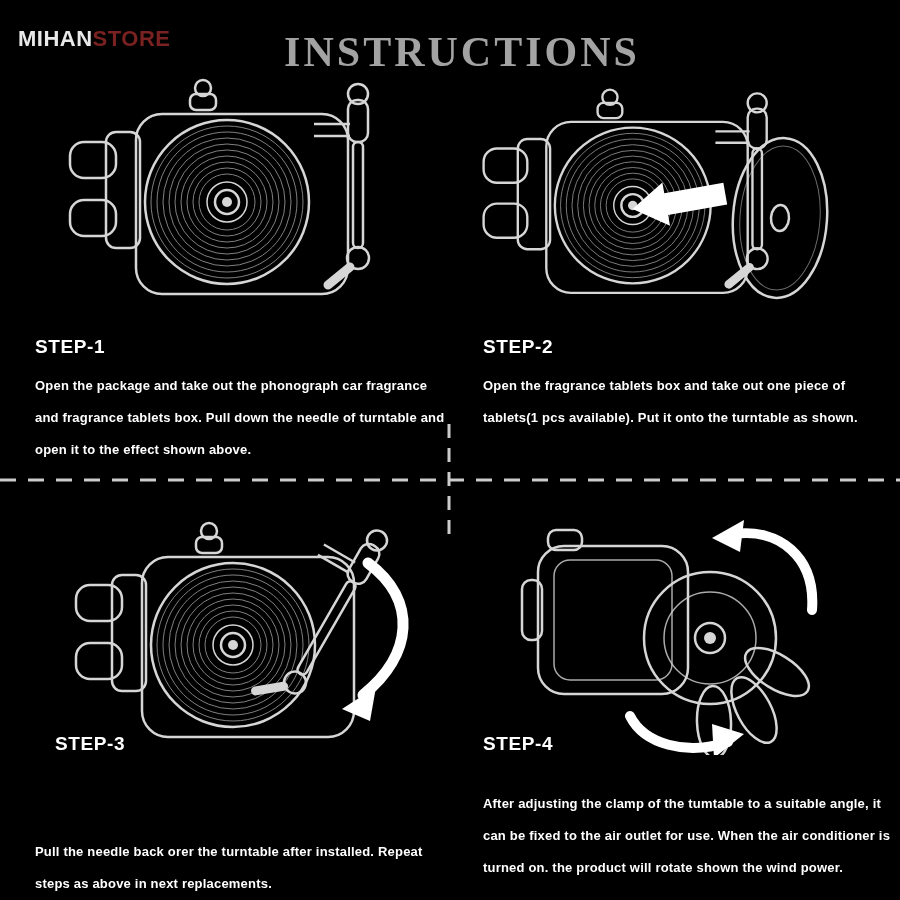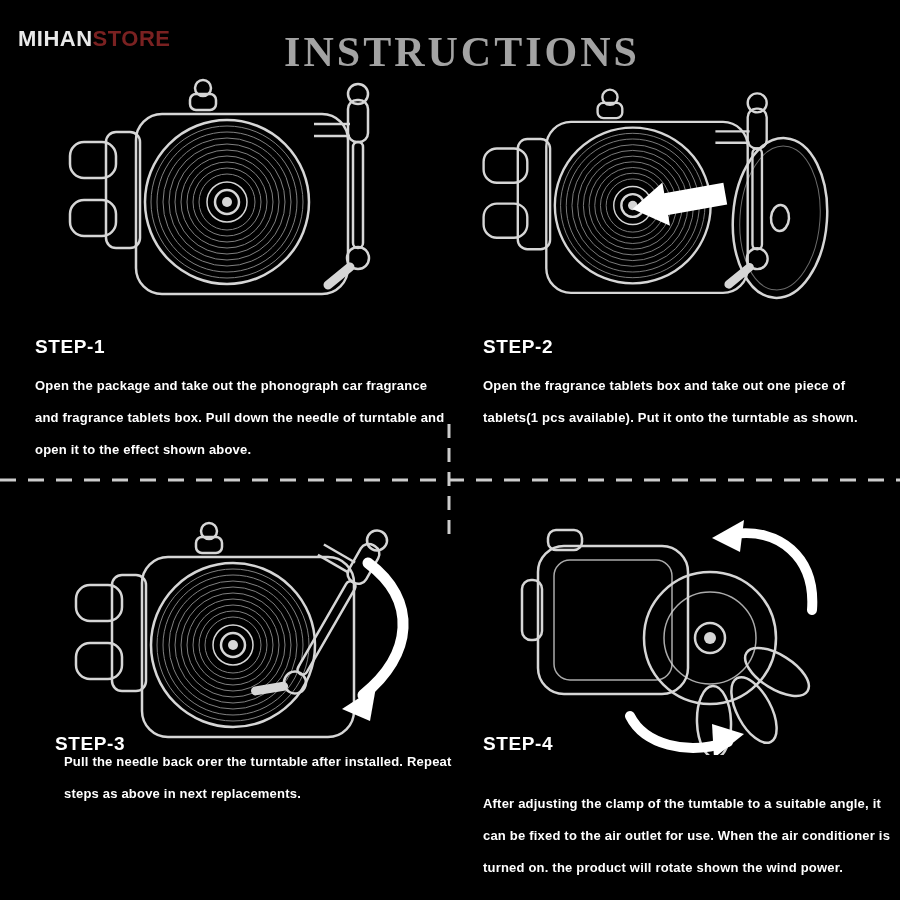--- a/index.html
+++ b/index.html
@@ -50,21 +50,21 @@
     line-height: 32px;
     letter-spacing: 0.2px;
     color: #ffffff;
   }
   .q1-label { left: 35px; top: 336px; }
   .q2-label { left: 483px; top: 336px; }
   .q3-label { left: 35px; top: 733px; margin-left: 20px; }
   .q4-label { left: 483px; top: 733px; }
   .q1-desc { left: 35px; top: 370px; width: 412px; }
   .q2-desc { left: 483px; top: 370px; width: 405px; }
-  .q3-desc { left: 35px; top: 746px; width: 412px; margin-left: 29px; }
+  .q3-desc { left: 35px; top: 836px; width: 412px; }
   .q4-desc { left: 483px; top: 788px; width: 408px; }
   .hdiv { position: absolute; left: 0; top: 478px; width: 900px; height: 4px; }
   .vdiv { position: absolute; left: 447px; top: 424px; width: 4px; height: 112px; }
   .defs-svg { position: absolute; width: 0; height: 0; overflow: hidden; }
 </style>
 </head>
 <body>
 
 <div class="page">
 

